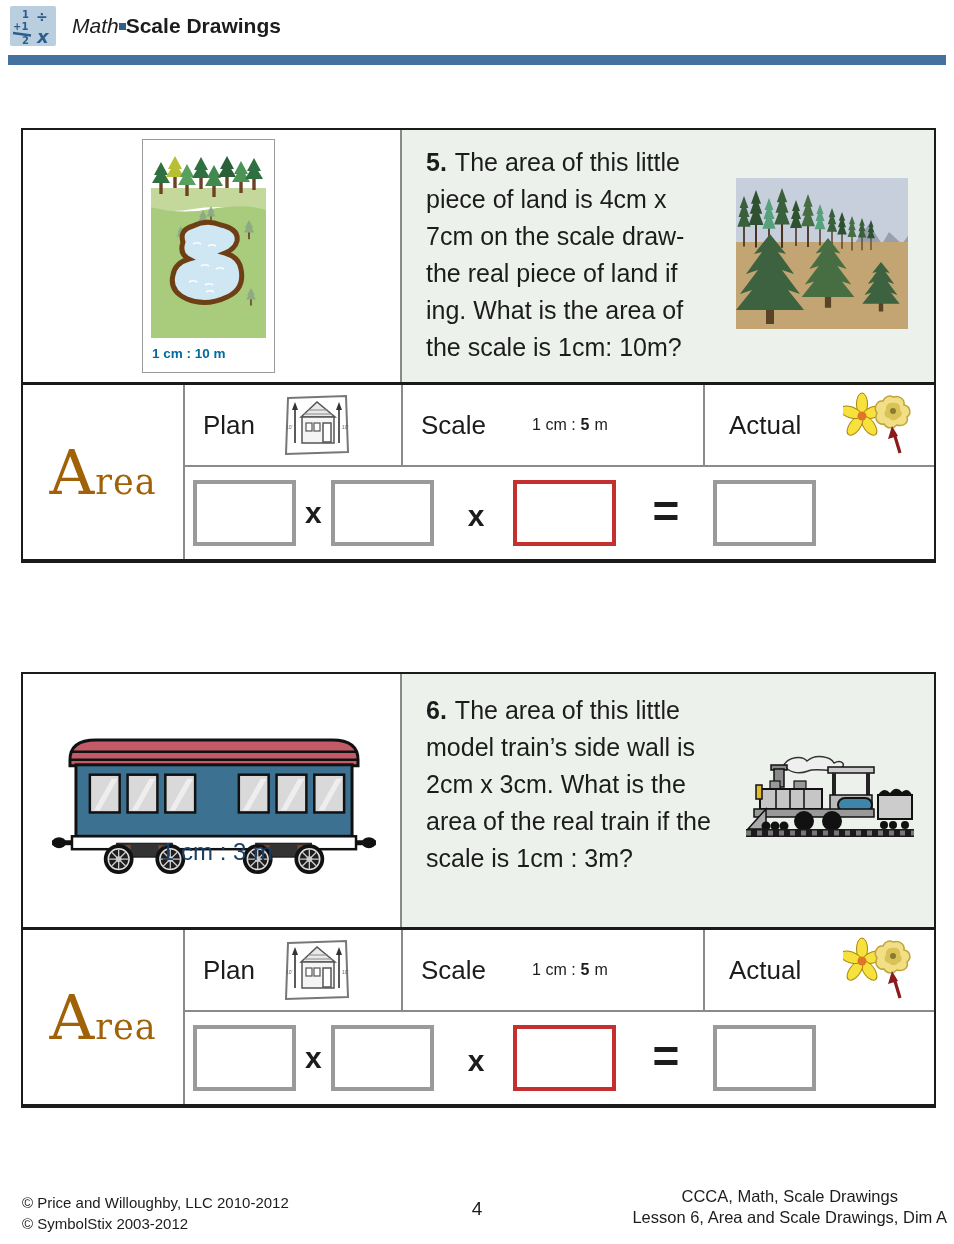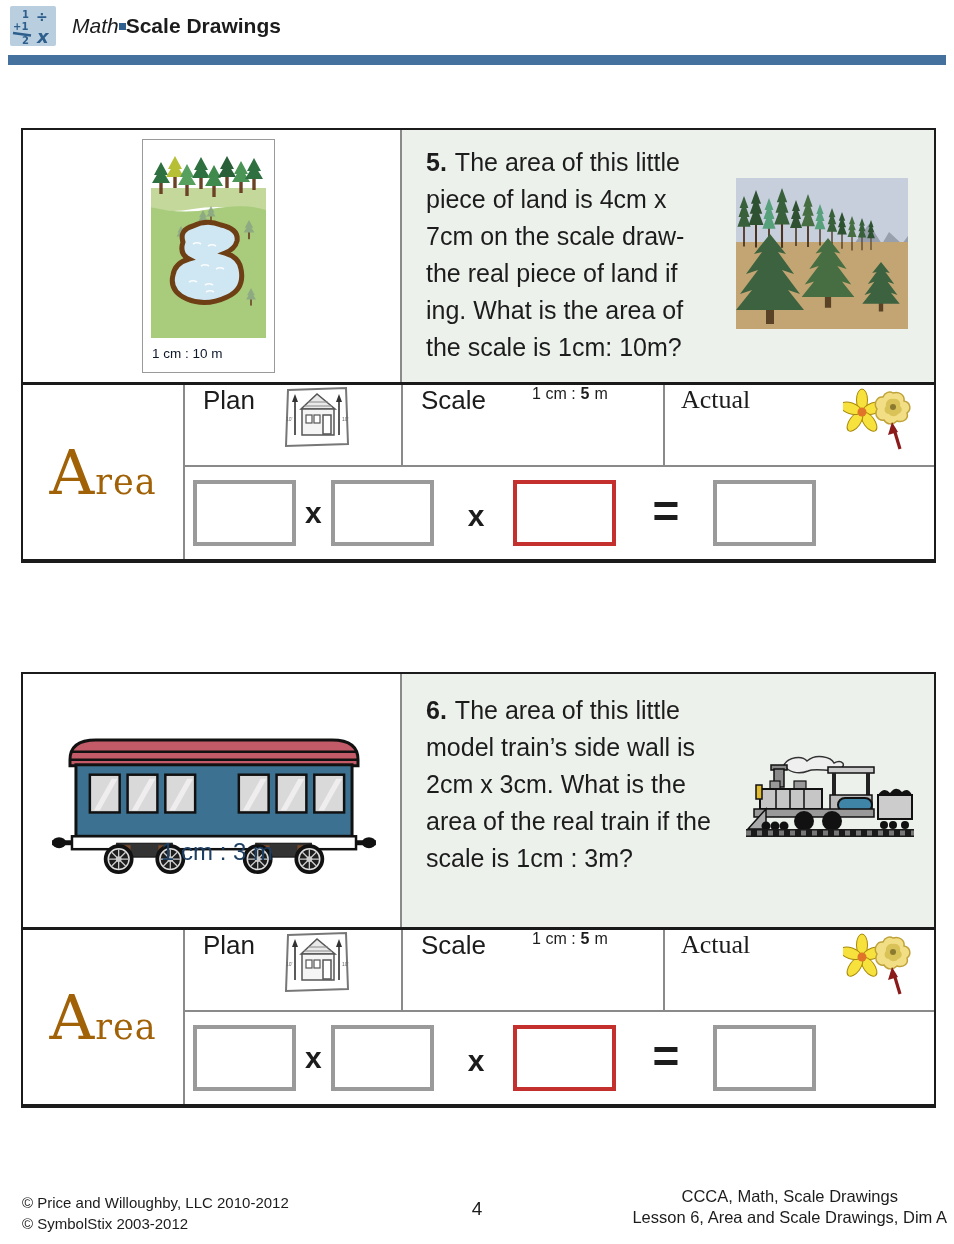--- a/index.html
+++ b/index.html
@@ -22,42 +22,42 @@
   #p5 .row1{height:252px;}
   #p6 .row1{height:253px;}
   .cell-drawing{width:377px;position:relative;background:#fff;flex:none;}
   .cell-text{flex:1;background:#ecf1ec;border-left:2px solid #8a8a8a;position:relative;}
   .ptext{position:absolute;left:24px;top:14px;font-size:25px;line-height:37px;white-space:nowrap;}
   #p6 .ptext{top:18px;}
   .pnum{font-weight:bold;margin-right:8px;}
 
   .framed{position:absolute;left:119px;top:9px;width:133px;height:234px;border:1.5px solid #9a9a9a;background:#fff;box-sizing:border-box;}
   .framed svg{position:absolute;left:8px;top:8px;}
-  .frame-caption{position:absolute;left:9px;bottom:11px;font-size:13.5px;font-weight:normal;color:#0f172a;}
+  .frame-caption{position:absolute;left:9px;bottom:11px;font-size:13.5px;font-weight:bold;color:#0369a1;}
 
   .train-wrap{position:absolute;left:27px;top:58px;width:328px;height:145px;}
   .train-caption{position:absolute;left:138px;top:164px;font-size:24px;color:#1d3f63;}
 
   .illus-forest{position:absolute;right:26px;top:48px;}
   .illus-loco{position:absolute;right:20px;top:81px;}
 
   
   .area-row{display:flex;border-top:3px solid #1a1a1a;height:174px;}
   .area-label-cell{width:160px;flex:none;border-right:2px solid #8a8a8a;display:flex;align-items:center;justify-content:center;background:#fff;}
   .area-label{font-family:"DejaVu Serif",serif;font-size:35px;letter-spacing:1px;color:#a16207;}
   .area-label::first-letter{font-size:62px;}
   .area-right{flex:1;display:flex;flex-direction:column;background:#fff;}
   .area-header{height:80px;display:flex;}
-  .ah-cell{display:flex;font-size:26px;}
+  .ah-cell{display:flex;align-items:center;font-size:26px;}
   .plan-cell{width:216px;flex:none;padding-left:18px;box-sizing:border-box;}
   .plan-cell svg{margin-left:26px;}
-  .scale-cell{width:264px;flex:none;border-left:2px solid #8a8a8a;border-right:2px solid #8a8a8a;padding-left:18px;box-sizing:border-box;}
+  .scale-cell{width:304px;flex:none;border-left:2px solid #8a8a8a;border-right:2px solid #8a8a8a;padding-left:18px;box-sizing:border-box;}
   .scale-value{font-size:16px;margin-left:46px;white-space:nowrap;}
   .scale-number{font-weight:bold;margin:0 5px;}
-  .actual-cell{flex:1;padding-left:16px;font-family:Liberation Serif, serif;}
+  .actual-cell{flex:1;padding-left:24px;}
   .actual-cell svg{margin-left:auto;margin-right:13px;}
   .equation-row{border-top:2px solid #8a8a8a;flex:1;display:flex;align-items:center;}
   .abox{width:103px;height:66px;border:4px solid #9a9a9a;background:#fff;box-sizing:border-box;flex:none;}
   .abox.red{border-color:#c4302d;}
   .b1{margin-left:8px;}
   .times{font-size:30px;font-weight:bold;margin-top:6px;}
   .t1{margin:0 9px;}
   .t2{margin-left:34px;margin-right:29px;}
   .equals{font-size:46px;font-weight:800;margin-left:36px;margin-right:34px;margin-top:-4px;}
 

